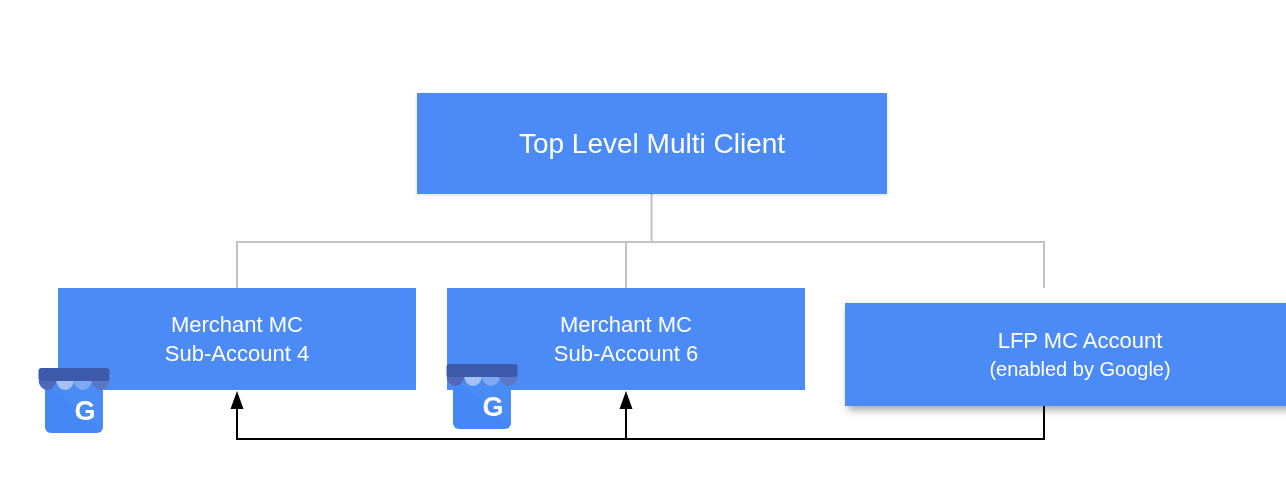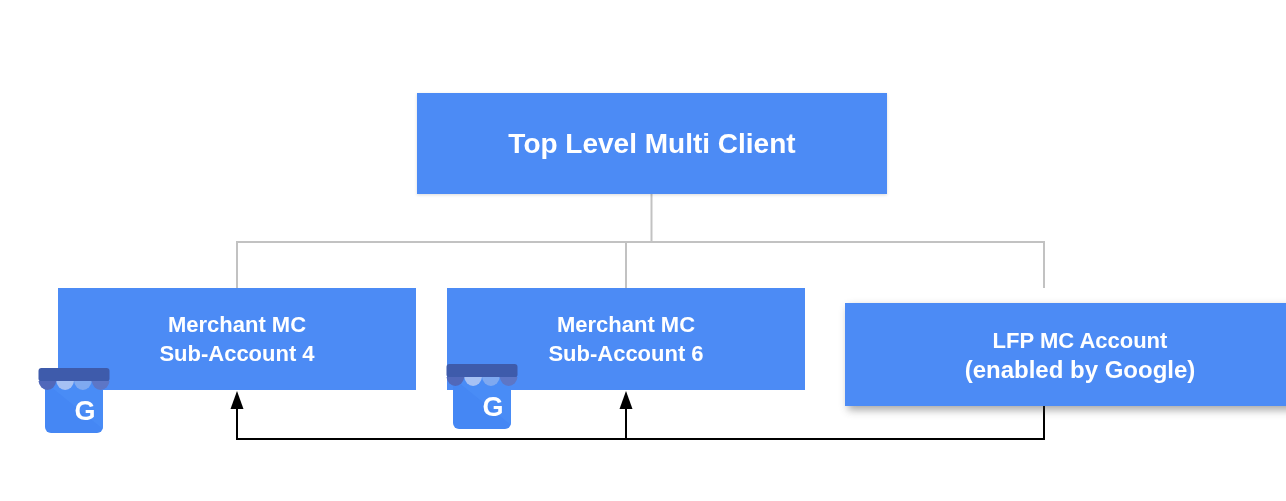--- a/index.html
+++ b/index.html
@@ -16,21 +16,20 @@
     --c-gmb-body-light:#4D90F7;
     --c-canvas:#ffffff;
   }
   html,body{margin:0;padding:0;background:var(--c-canvas);}
   .stage{
     position:relative;
     width:1286px;height:501px;
     background:var(--c-canvas);
     overflow:hidden;
     font-family:"Liberation Sans","DejaVu Sans",sans-serif;
-    font-weight:bold;
   }
   .connectors{
     position:absolute;left:0;top:0;width:1286px;height:501px;
     pointer-events:none;
   }
   .tree-line{stroke:var(--c-tree-line);stroke-width:2;fill:none;}
   .arrow-line{stroke:var(--c-arrow);stroke-width:2;fill:none;}
   .arrow-head{fill:var(--c-arrow);stroke:none;}
   .node{
     position:absolute;
@@ -43,21 +42,21 @@
   .node-mca{left:417px;top:93px;width:470px;height:101px;
     font-size:28px;line-height:40px;
     box-shadow:0 1px 3px rgba(0,0,0,0.15);}
   .node-sub1{left:58px;top:288px;width:358px;height:102px;
     font-size:22px;line-height:29px;}
   .node-sub2{left:447px;top:288px;width:358px;height:102px;
     font-size:22px;line-height:29px;}
   .node-lfp{left:845px;top:303px;width:470px;height:103px;
     font-size:22px;line-height:29px;
     box-shadow:3px 4px 8px rgba(60,60,60,0.45);}
-  .node-lfp .sub-line{font-size:24px;}
+  .node-lfp .sub-line{font-size:20px;}
   .gmb{position:absolute;width:72px;height:66px;z-index:3;}
   .gmb-1{left:38px;top:368px;}
   .gmb-2{left:446px;top:364px;}
   .gmb-band{fill:var(--c-gmb-band);}
   .gmb-s1{fill:var(--c-gmb-scallop-dark);}
   .gmb-s2{fill:var(--c-gmb-scallop-light);}
   .gmb-s3{fill:var(--c-gmb-scallop-medium);}
   .gmb-s4{fill:var(--c-gmb-scallop-dark2);}
   .gmb-body{fill:var(--c-gmb-body);}
   .gmb-fold{fill:var(--c-gmb-body-light);}

